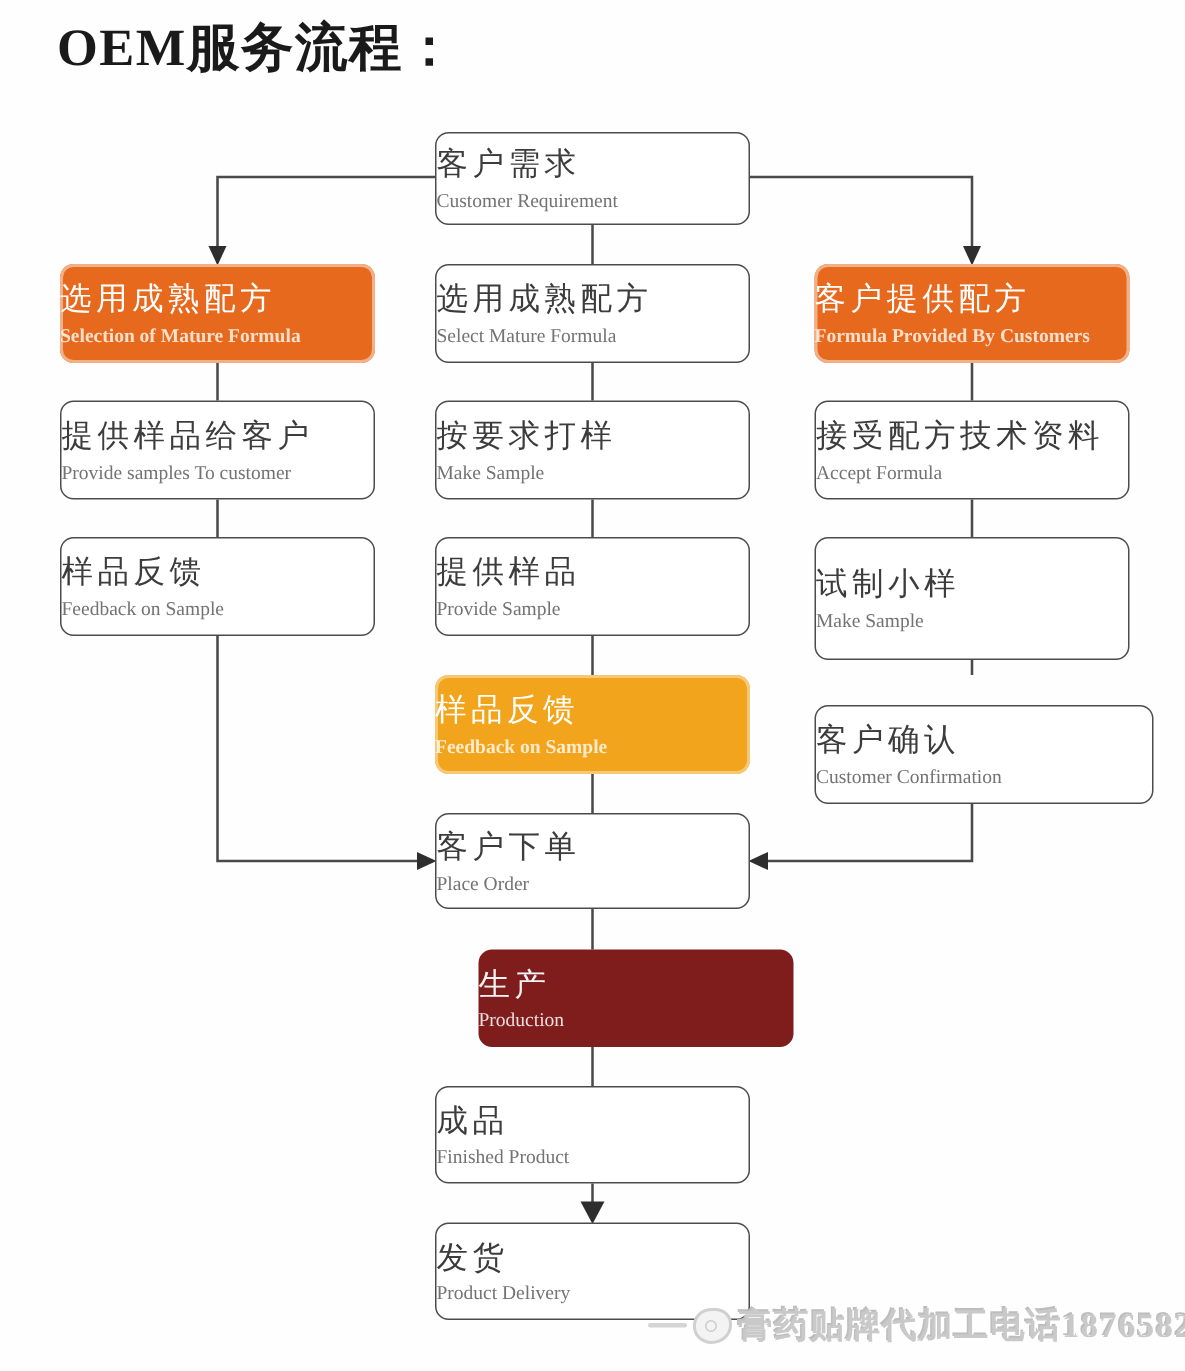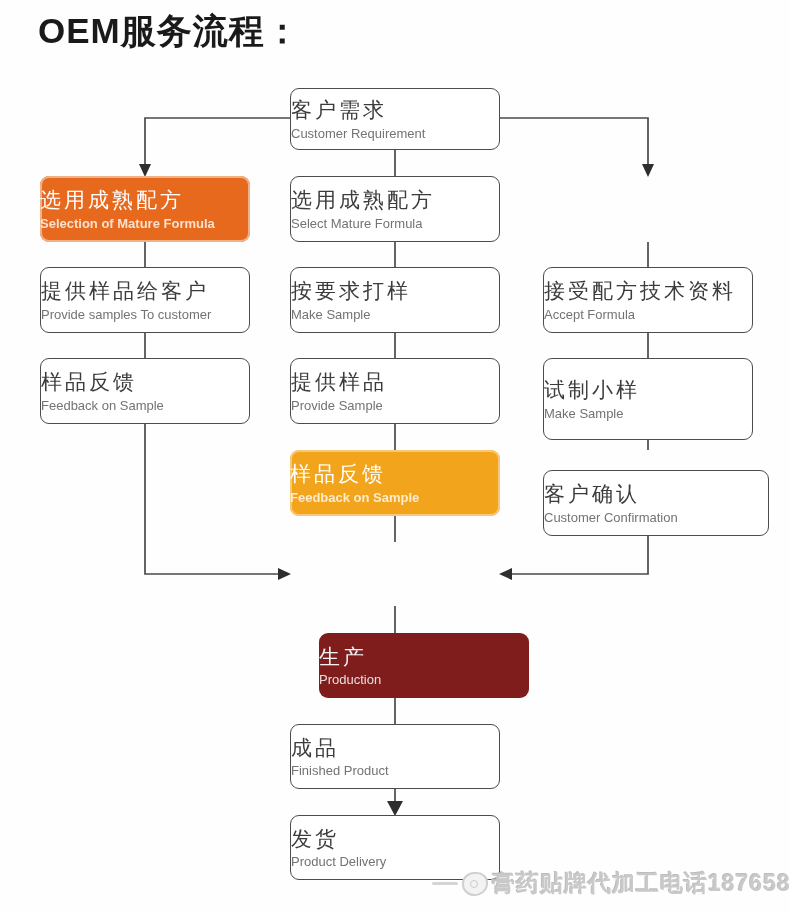--- a/index.html
+++ b/index.html
@@ -1,18 +1,18 @@
 <!DOCTYPE html>
 <html><head>
 <meta charset="utf-8">
 <style>
   html,body{margin:0;padding:0;background:#ffffff;}
   .canvas{
     position:relative;width:790px;height:914px;background:#fefefe;overflow:hidden;
-    font-family:Liberation Sans, sans-serif;
+    font-family:Liberation Serif, serif;
   }
   .page-title{
     position:absolute;left:38px;top:8px;margin:0;
     font-size:35px;font-weight:bold;color:#1a1a1a;letter-spacing:1px;
   }
   svg.connectors{position:absolute;left:0;top:0;z-index:0;}
   .node{
     position:absolute;z-index:1;box-sizing:border-box;
     display:flex;flex-direction:column;align-items:flex-start;justify-content:center;
     border-radius:9px;text-align:center;
@@ -87,20 +87,24 @@
   <div class="node orange" style="left:40px;top:176px;width:210px;height:66px">
     <div class="zh">选用成熟配方</div>
     <div class="en">Selection of Mature Formula</div>
   </div>
 
   <div class="node white" style="left:290px;top:176px;width:210px;height:66px">
     <div class="zh">选用成熟配方</div>
     <div class="en">Select Mature Formula</div>
   </div>
 
+  <div class="node orange" style="left:543px;top:176px;width:210px;height:66px">
+    <div class="zh">客户提供配方</div>
+    <div class="en">Formula  Provided By Customers</div>
+  </div>
 
   <div class="node white" style="left:40px;top:267px;width:210px;height:66px">
     <div class="zh">提供样品给客户</div>
     <div class="en">Provide samples To customer</div>
   </div>
 
   <div class="node white" style="left:290px;top:267px;width:210px;height:66px">
     <div class="zh">按要求打样</div>
     <div class="en">Make Sample</div>
   </div>
@@ -128,20 +132,24 @@
   <div class="node amber" style="left:290px;top:450px;width:210px;height:66px">
     <div class="zh">样品反馈</div>
     <div class="en">Feedback on Sample</div>
   </div>
 
   <div class="node white" style="left:543px;top:470px;width:226px;height:66px">
     <div class="zh">客户确认</div>
     <div class="en">Customer Confirmation</div>
   </div>
 
+  <div class="node white" style="left:290px;top:542px;width:210px;height:64px">
+    <div class="zh">客户下单</div>
+    <div class="en">Place Order</div>
+  </div>
 
   <div class="node gray" style="left:290px;top:633px;width:210px;height:65px">
     <div class="zh">生产</div>
     <div class="en">Production</div>
   </div>
 
   <div class="node white" style="left:290px;top:724px;width:210px;height:65px">
     <div class="zh">成品</div>
     <div class="en">Finished Product</div>
   </div>

